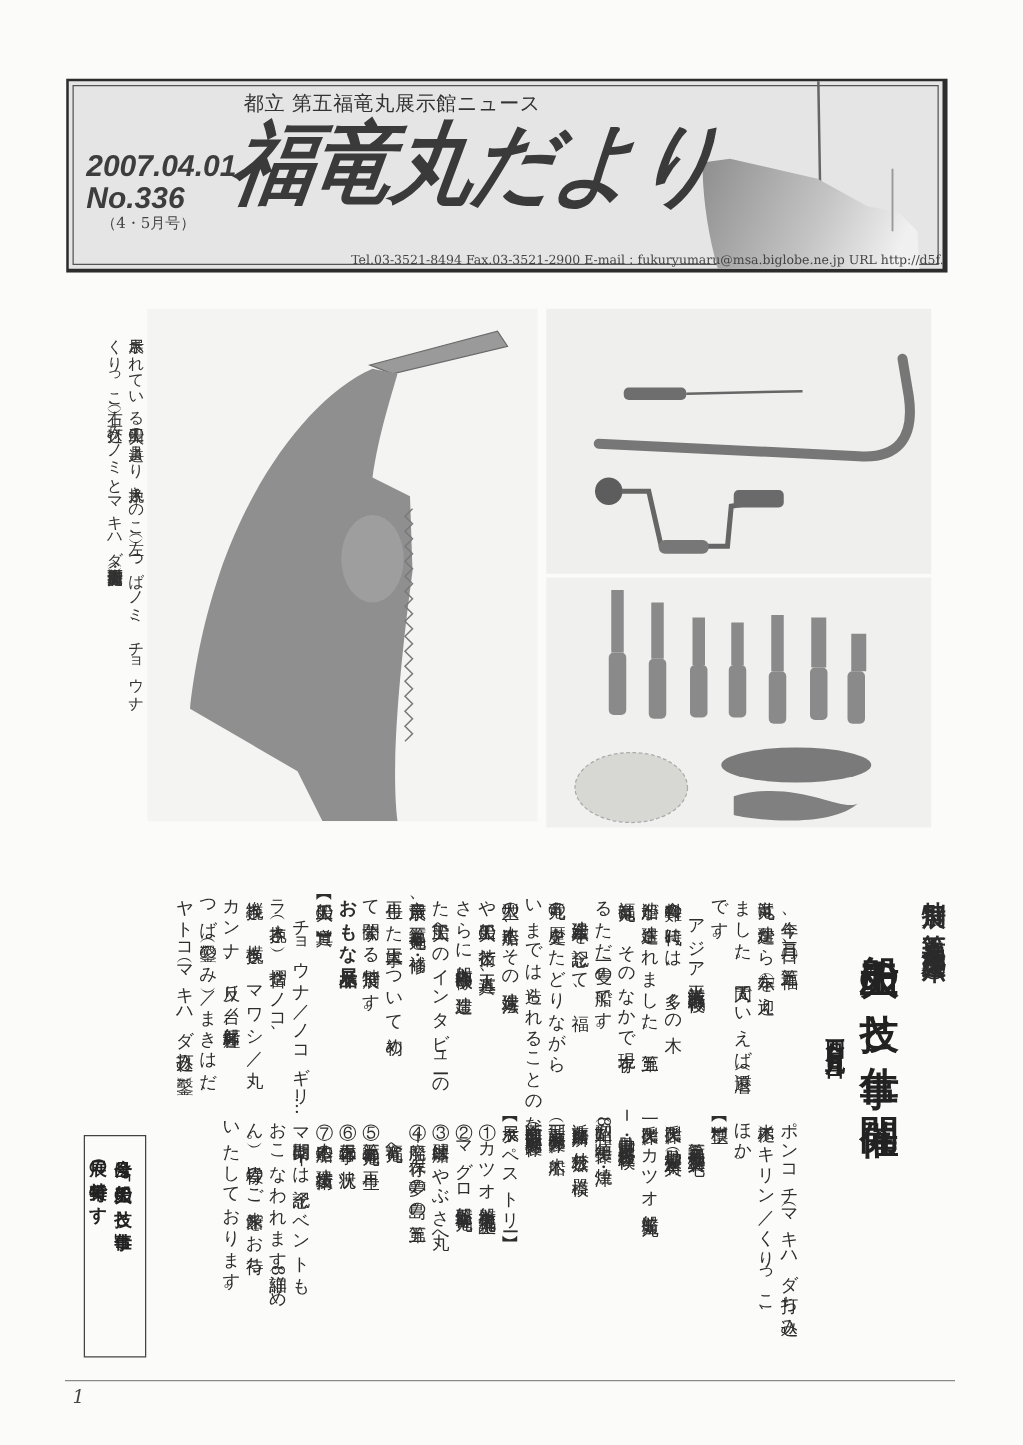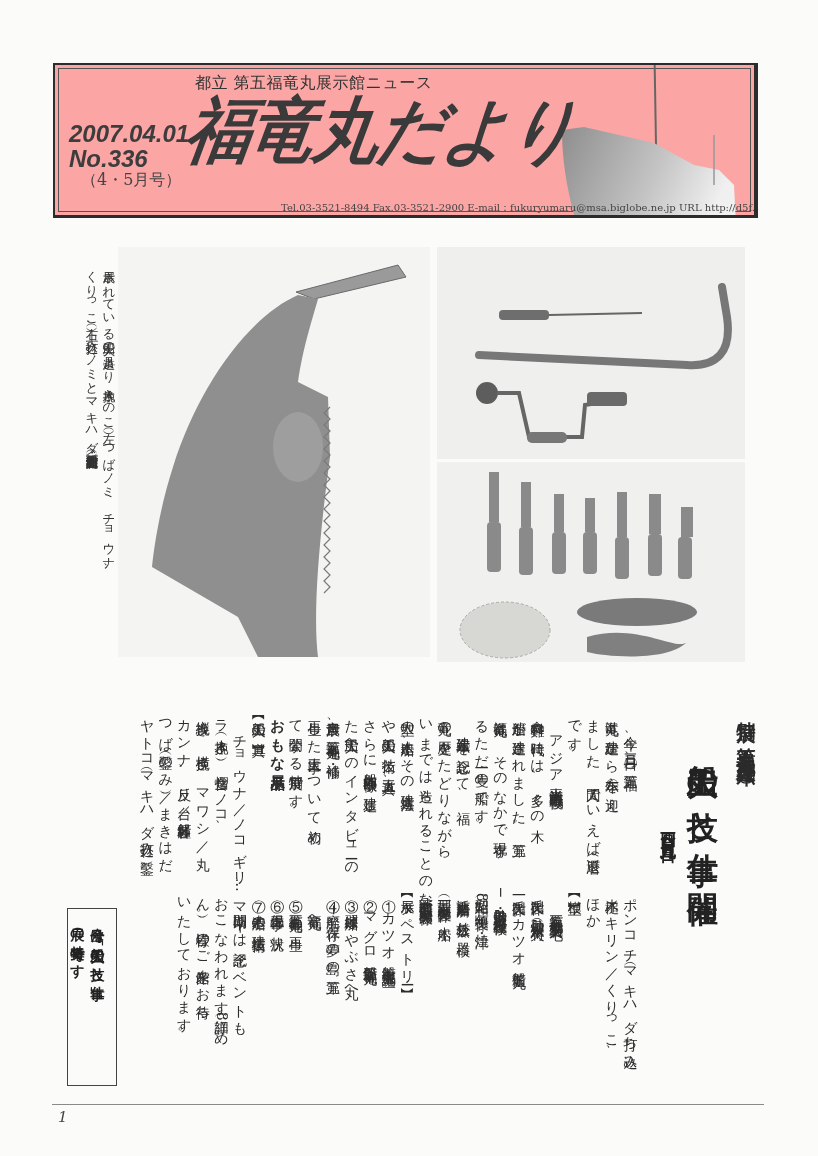--- a/index.html
+++ b/index.html
@@ -1,27 +1,27 @@
 <!DOCTYPE html>
 <html><head>
 <meta charset="utf-8">
 <style>
   html,body{margin:0;padding:0;}
   body{width:818px;height:1156px;background:#fbfbfa;position:relative;overflow:hidden;
        font-family:"DejaVu Serif","Liberation Serif",serif;color:#2a2a2a;}
   .abs{position:absolute;}
   
-  #masthead{left:53px;top:63px;width:705px;height:155px;border:2px solid #2c2c2c;border-right-width:4px;border-bottom-width:3px;box-sizing:border-box;background:#fca5a5;overflow:hidden;}
+  #masthead{left:53px;top:63px;width:705px;height:155px;border:2px solid #2c2c2c;border-right-width:4px;border-bottom-width:3px;box-sizing:border-box;background:#e5e5e5;overflow:hidden;}
   #masthead .inner{position:absolute;left:3px;top:3px;right:3px;bottom:3px;border:1px solid #555;}
   #ship{right:0;top:-40px;width:200px;height:220px;}
   .subtitle{left:140px;top:8px;font-size:16px;letter-spacing:0.5px;color:#333;white-space:nowrap;}
   .maintitle{left:138px;top:18px;font-size:66px;font-style:italic;font-weight:bold;letter-spacing:-2px;color:#3a3a3a;white-space:nowrap;transform:skewX(-8deg) scaleY(1.08);transform-origin:left top;}
   .date{left:14px;top:55px;font-family:"Liberation Sans",sans-serif;font-style:italic;font-weight:bold;font-size:24px;color:#3d3d3d;}
   .issue{left:14px;top:80px;font-family:"Liberation Sans",sans-serif;font-style:italic;font-weight:bold;font-size:24px;color:#3d3d3d;}
-  .issue-sub{left:26px;top:105px;font-size:16px;color:#444;}
+  .issue-sub{left:26px;top:105px;font-size:12px;color:#444;}
   .pubinfo{left:8px;top:120px;font-size:10.5px;color:#444;white-space:nowrap;}
   .contact{left:226px;top:136px;font-size:10px;color:#444;white-space:nowrap;}
   
   .photo{background:#f3f3f1;overflow:hidden;}
   .vcap{writing-mode:vertical-rl;font-size:12.5px;line-height:17px;color:#333;font-family:"DejaVu Sans","Liberation Sans",sans-serif;}
   
   .vcol{writing-mode:vertical-rl;white-space:nowrap;font-size:14px;line-height:18.6px;letter-spacing:1.2px;color:#2d2d2d;}
   .vtitle{writing-mode:vertical-rl;white-space:nowrap;}
   .hr{background:#8a8a8a;height:1px;}
 </style>

